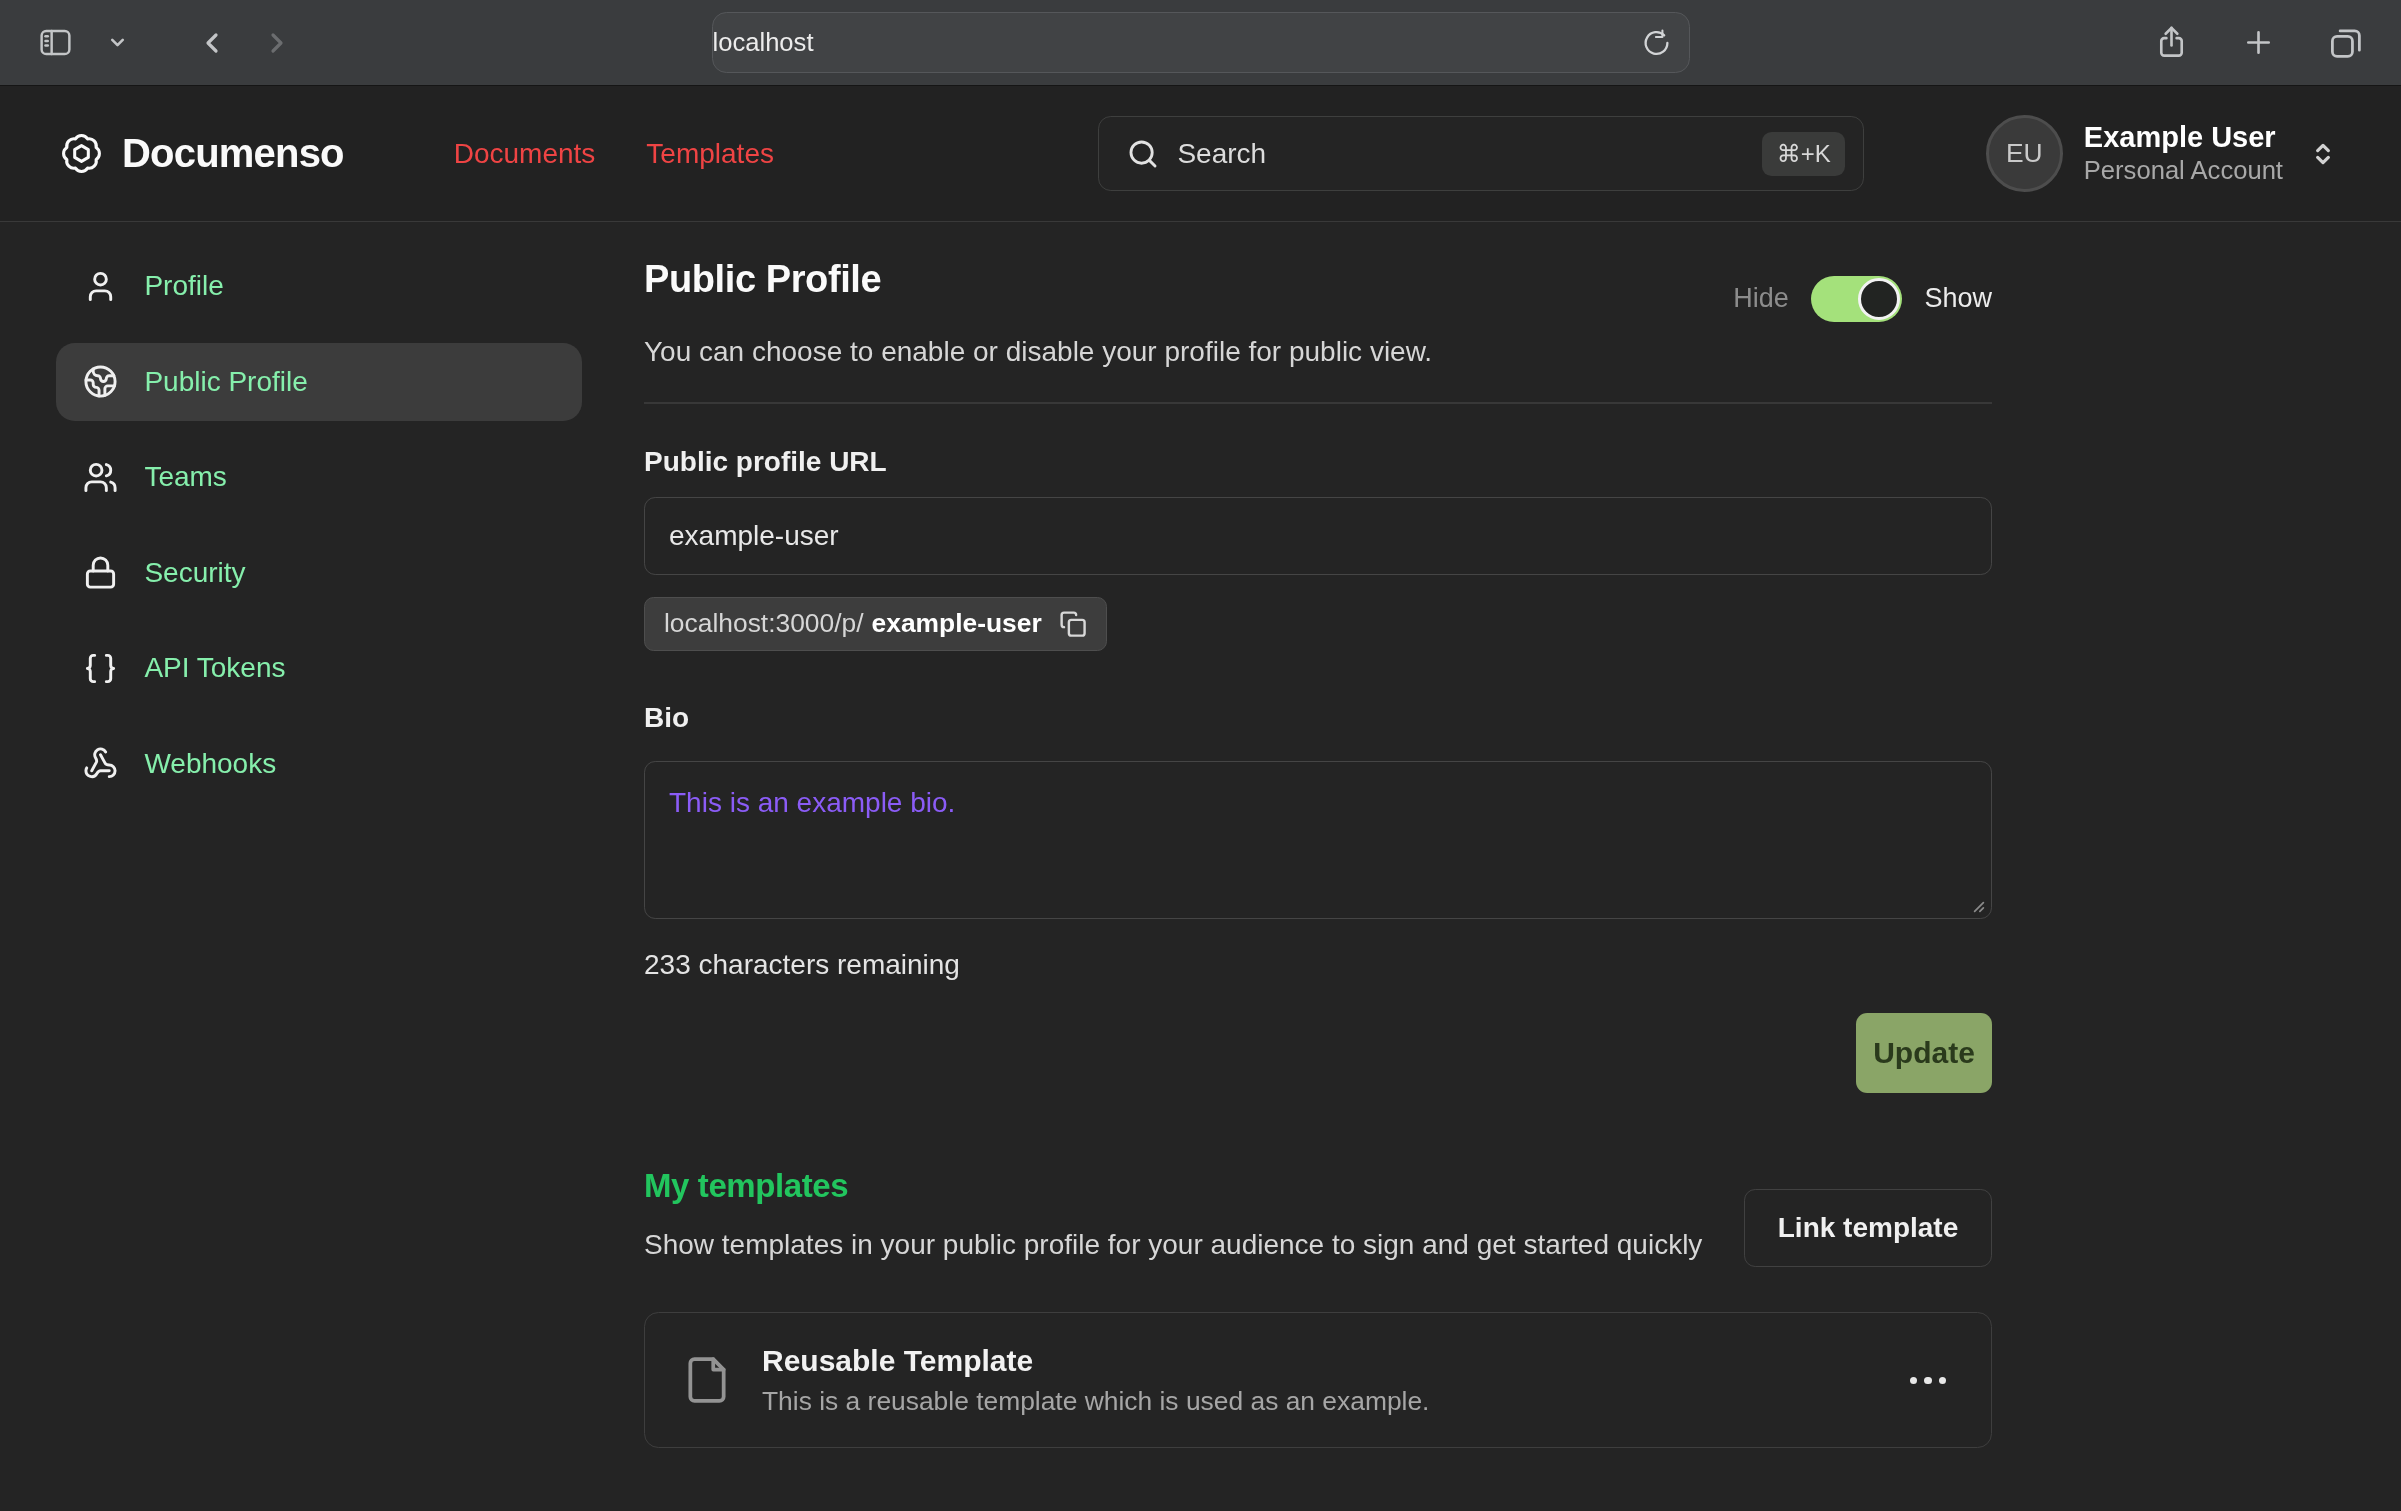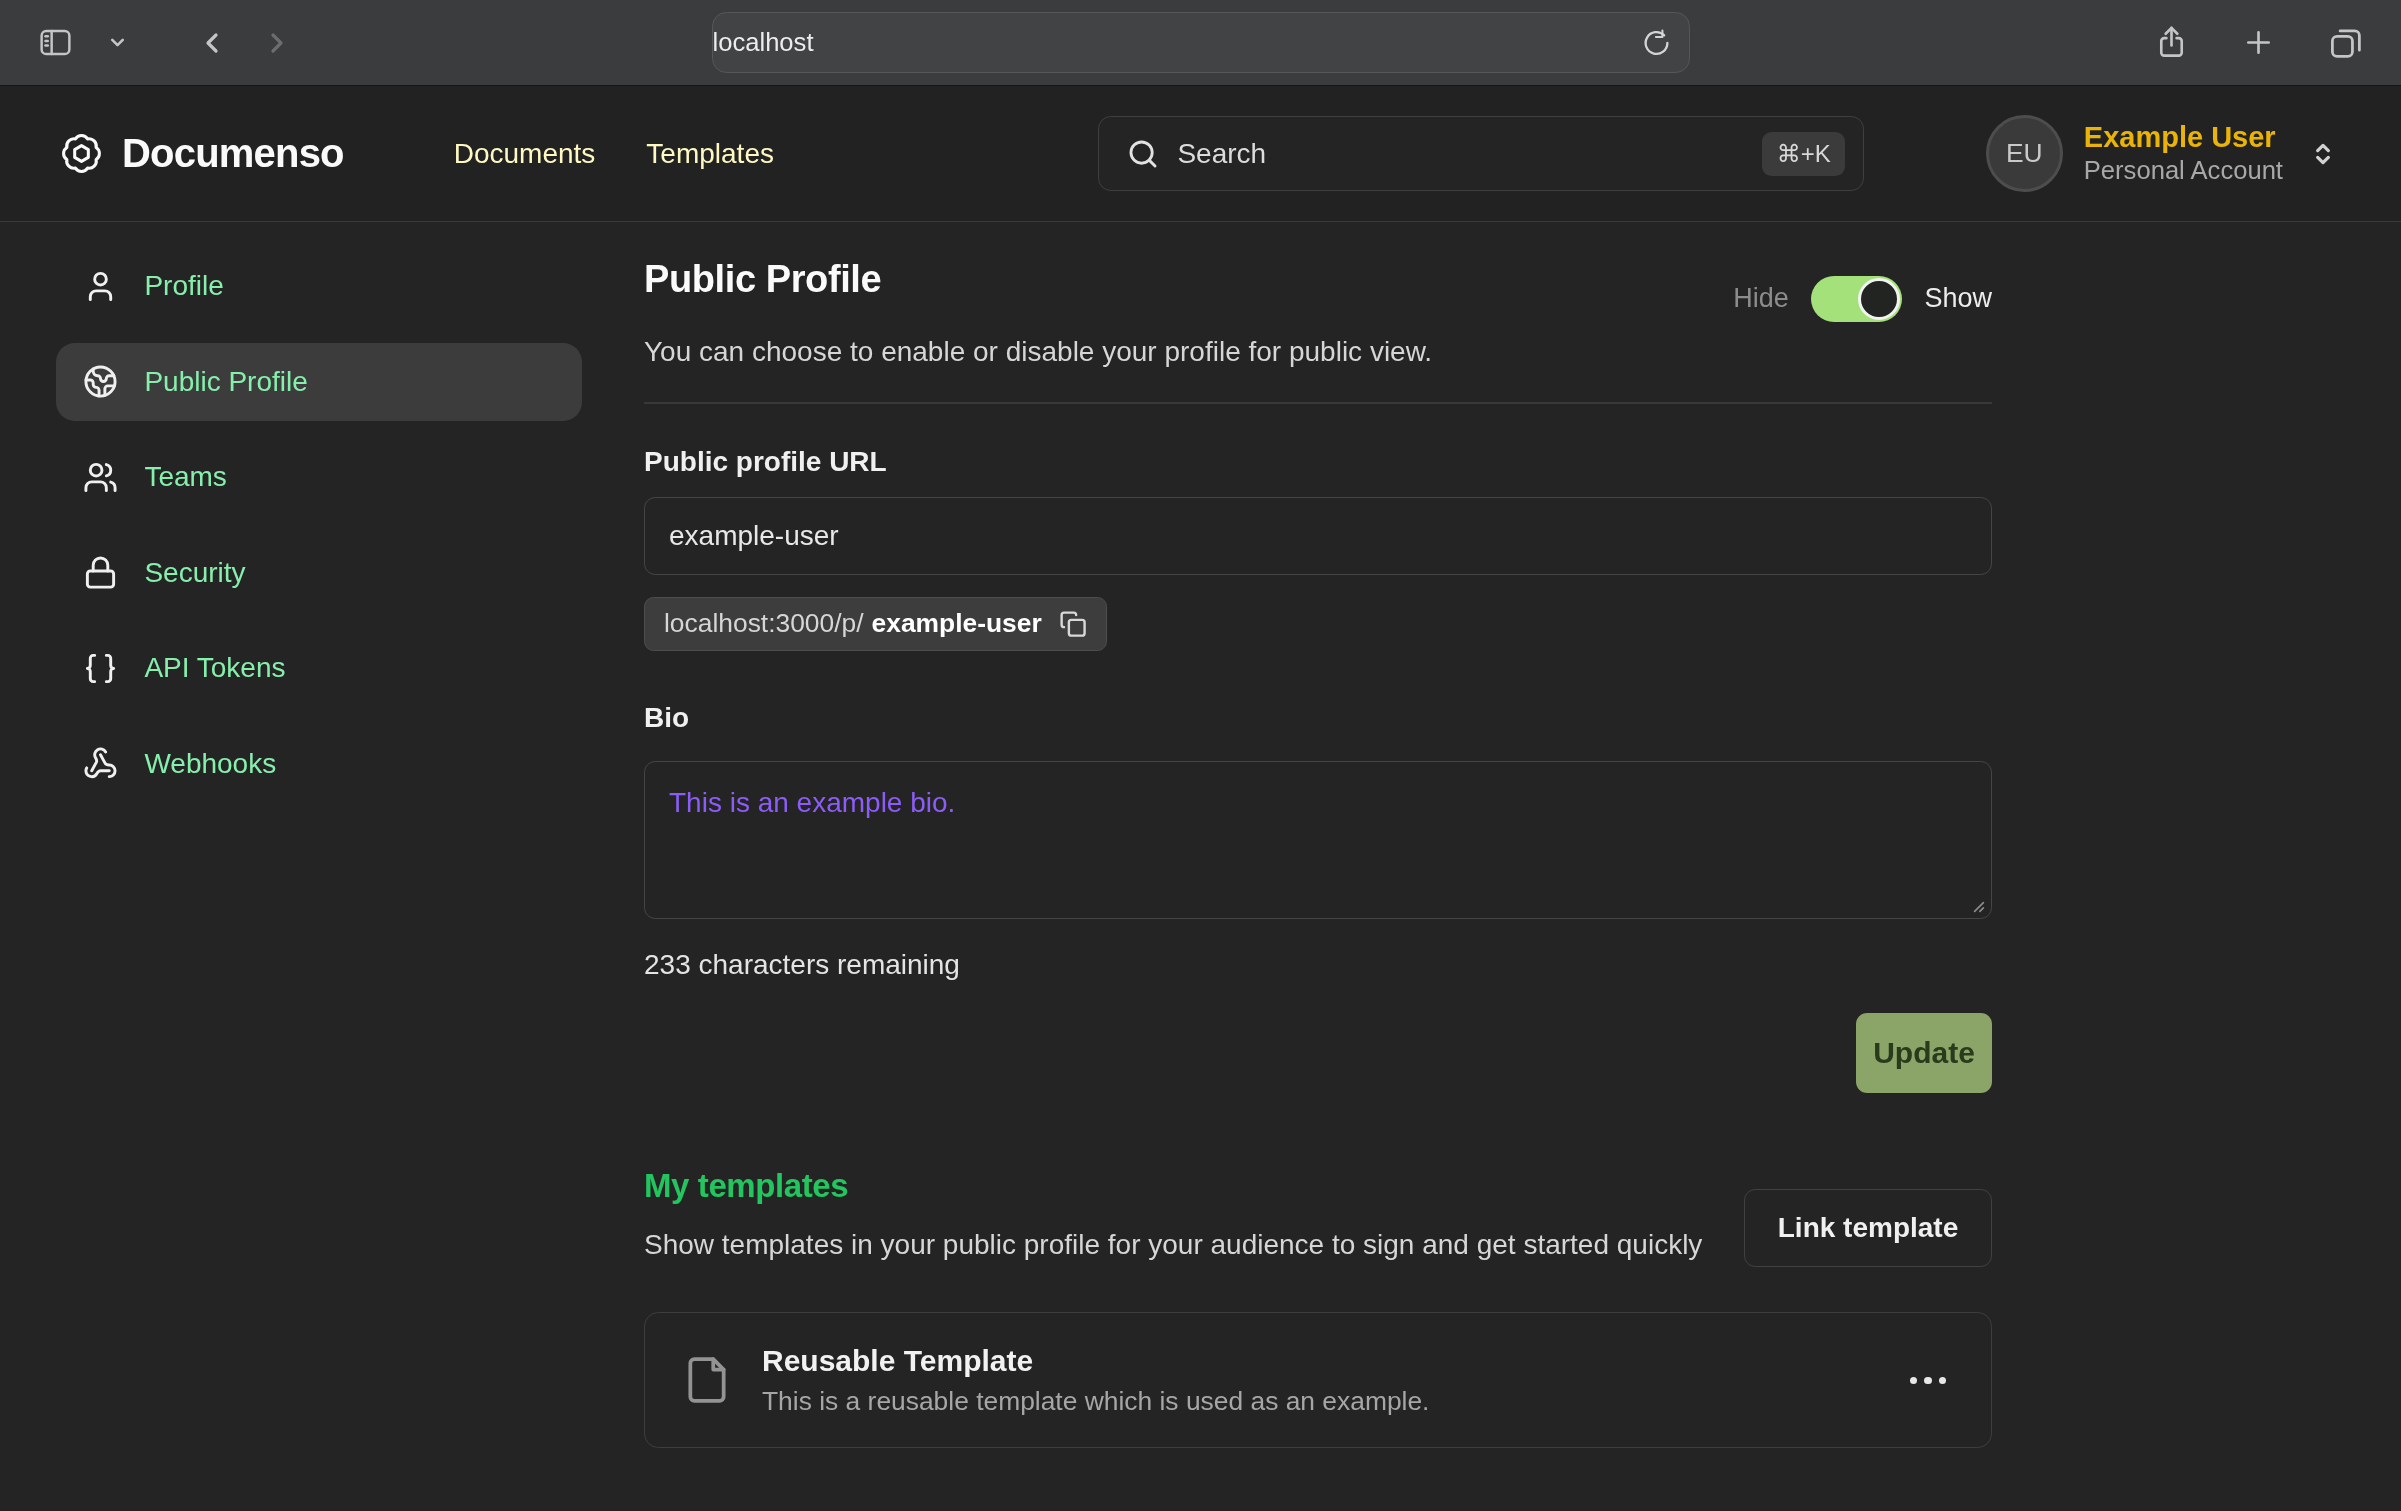--- a/index.html
+++ b/index.html
@@ -35,21 +35,21 @@
 
   
   .app-header {
     height:136px; background:#222222; border-bottom:1.6px solid #393939;
     display:flex; align-items:center; padding:0 62px 0 60px;gap:12px;
   }
   .brand { display:flex; align-items:center; gap:19px; }
   .brand-logo { color:#fafafa; }
   .brand-name { font-size:40px; font-weight:700; color:#fafafa; letter-spacing:-0.8px; }
   .top-nav { display:flex; gap:51px; margin-left:98px; }
-  .top-nav a { font-size:28px; color:#fef9c3; font-weight:500; text-decoration:none; }
+  .top-nav a { font-size:28px; color:#ef4444; font-weight:500; text-decoration:none; }
   .search-box {
     margin-left:auto; width:766px; height:75px; border-radius:12.8px;
     border:1.6px solid #3e3f3e; background:#242424;
     display:flex; align-items:center; padding:0 17.6px 0 27px; gap:17.6px;
   }
   .search-box .mag { color:#e2e2e2; flex:none; }
   .search-box input {
     flex:1; background:transparent; border:none; outline:none;
     font-size:28px; color:#e8e8e8; font-family:inherit;
   }
@@ -59,21 +59,21 @@
     font-size:24px; color:#d8d8d8;
   }
   .user-menu { display:flex; align-items:center; margin-left:110px; cursor:default; }
   .avatar {
     width:77px; height:77px; border-radius:50%;
     background:#3a3a3a; border:3.2px solid #4d4d4d;
     display:flex; align-items:center; justify-content:center;
     font-size:26.4px; color:#c9c9c9; flex:none;
   }
   .user-text { margin-left:21px; }
-  .user-name { font-size:29px; font-weight:600; color:#eab308; line-height:1.2; }
+  .user-name { font-size:29px; font-weight:600; color:#ffffff; line-height:1.2; }
   .user-sub { font-size:25.6px; color:#a8a8a8; line-height:1.25; }
   .user-chevrons { color:#d2d2d2; margin-left:24px; }
 
   
   .layout { display:flex; }
   .sidebar { width:582px; padding:25px 0 0 56px; flex:none; }
   .side-item {
     display:flex; align-items:center; gap:26.4px; height:78px;
     padding:0 27px; border-radius:19px; margin-bottom:17.6px;
     font-size:28px; font-weight:500; color:#86efac; cursor:default;

